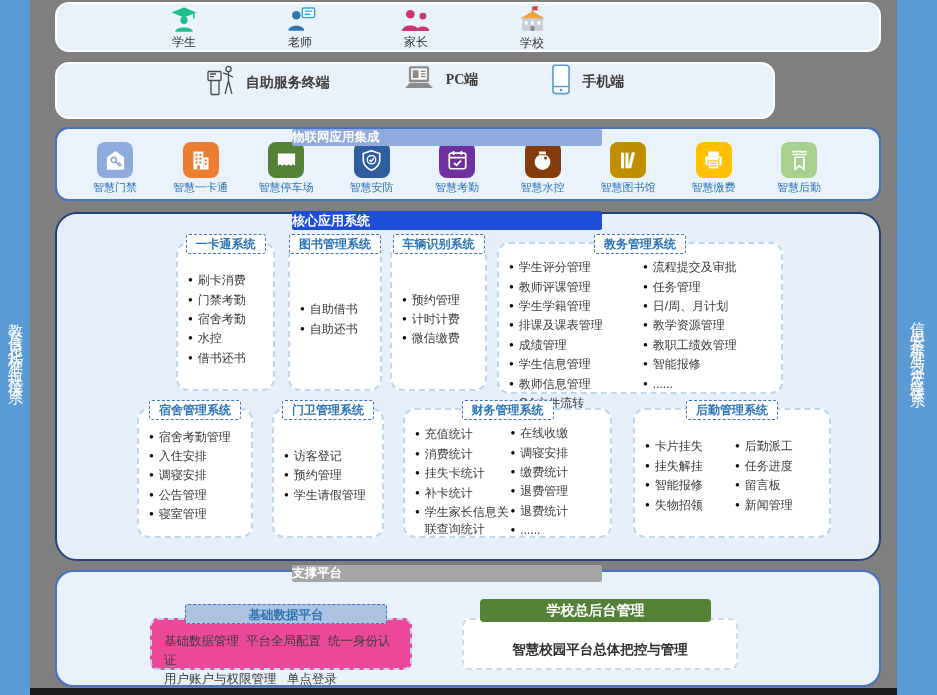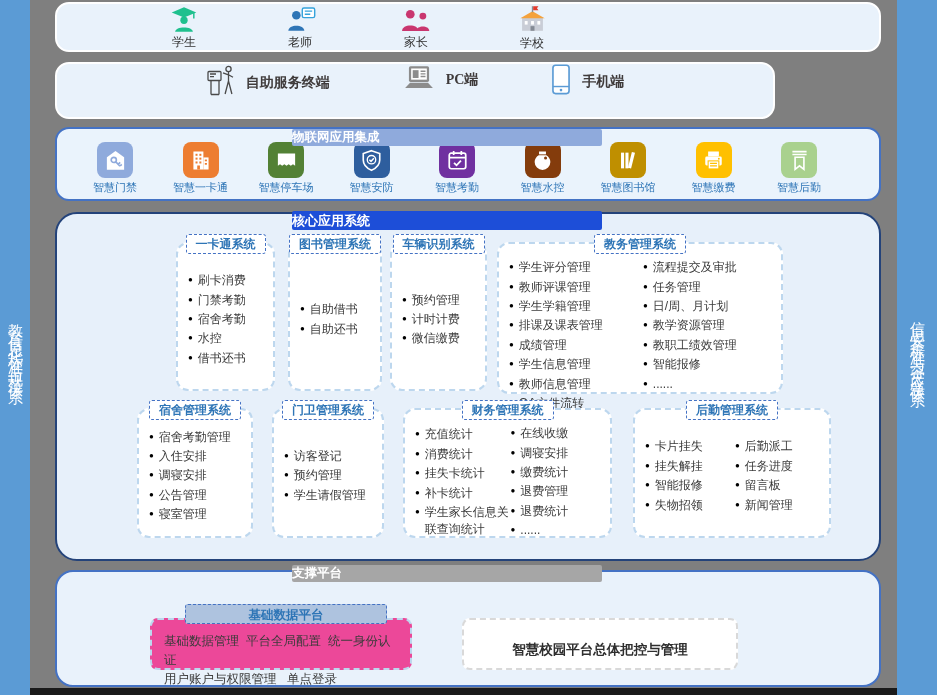--- a/index.html
+++ b/index.html
@@ -556,18 +556,19 @@
       </div>
   </div>
 
   <div class="panel panel-support">
     <div class="banner" style="background: rgb(166, 166, 166);">支撑平台</div>
     <div class="base-title">基础数据平台</div>
     <div class="base-card">
       <div class="base-line">基础数据管理  平台全局配置  统一身份认证</div>
       <div class="base-line">用户账户与权限管理   单点登录</div>
     </div>
+    <div class="admin-banner" style="background: rgb(83, 129, 53);">学校总后台管理</div>
     <div class="admin-card">
       <span class="admin-text">智慧校园平台总体把控与管理</span>
     </div>
   </div>
 
 </div>
 
 </body></html>

